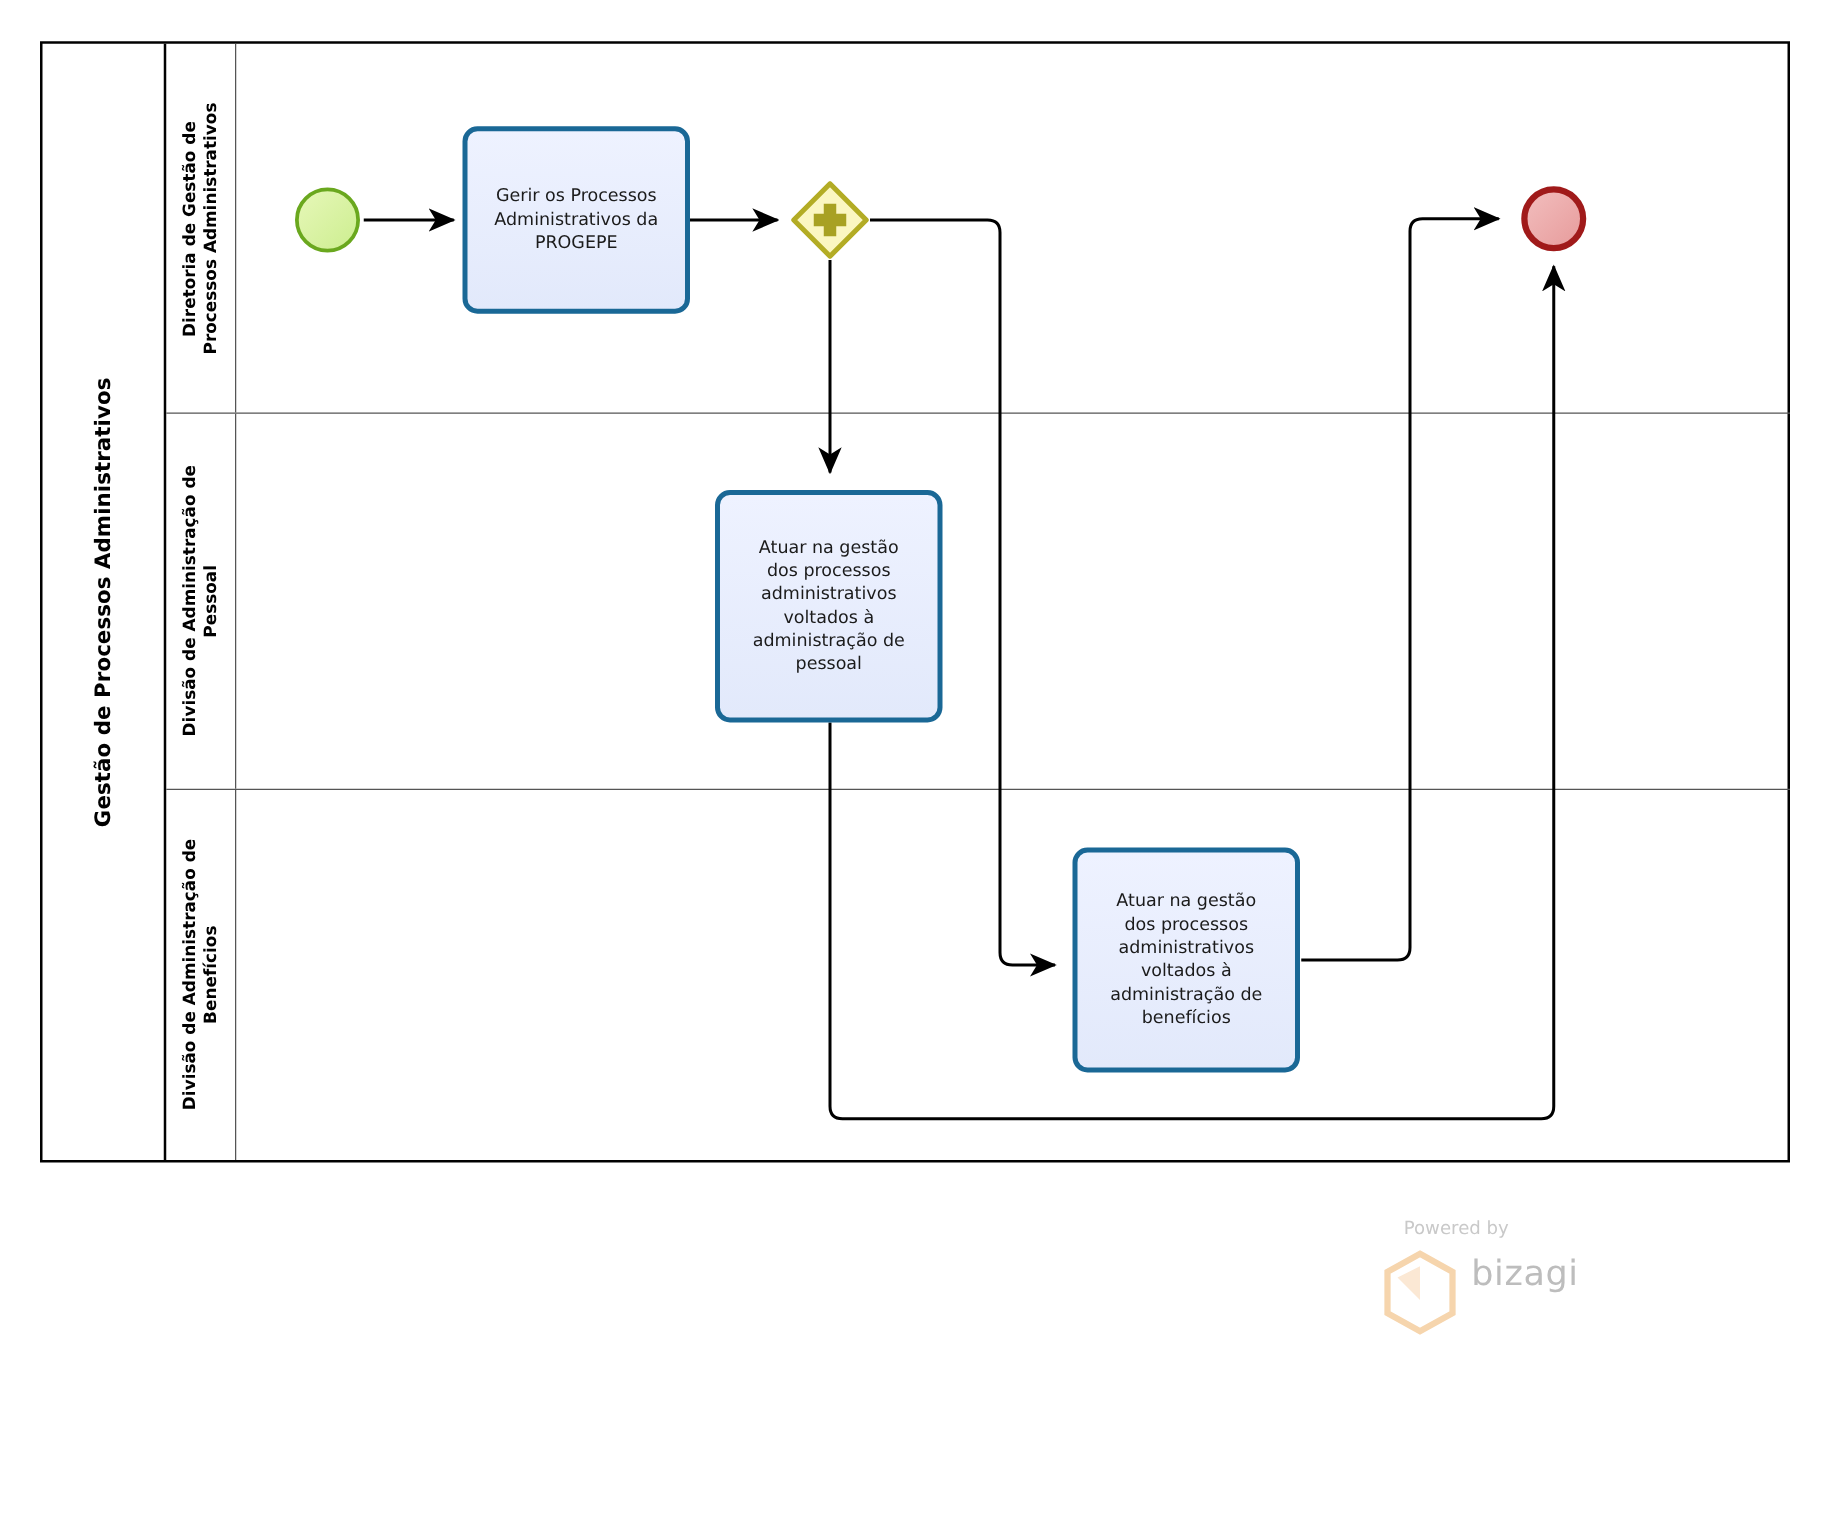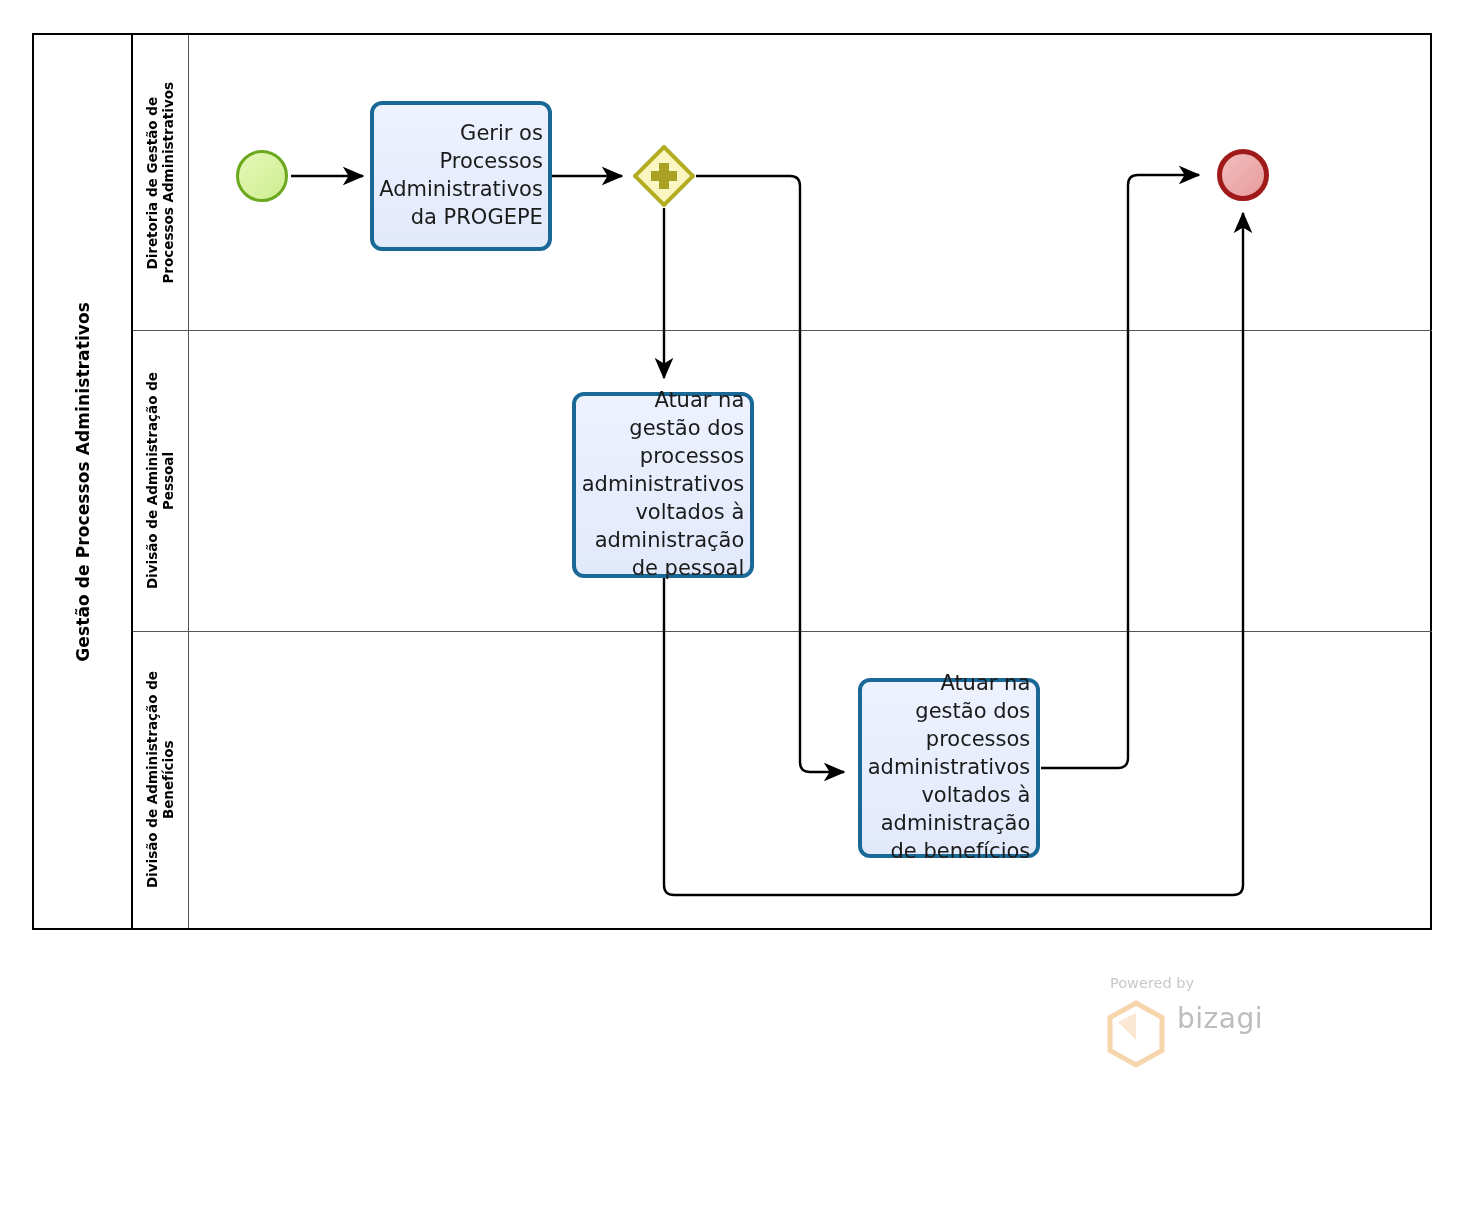--- a/index.html
+++ b/index.html
@@ -105,23 +105,23 @@
     background-image: linear-gradient(135deg, #f2bdbd 0%, #e79c9c 100%);
   }
 
   .task {
     background: #e9eefc;
     border: 4px solid #1a6896;
     border-radius: 12px;
     display: flex;
     align-items: center;
     justify-content: center;
-    text-align: right;
+    text-align: center;
     color: #1b1b1b;
-    font-size: 21px;
+    font-size: 14px;
     line-height: 1.33;
     padding: 4px 20px;
     background-image: linear-gradient(180deg, #eef2ff 0%, #e2e9fb 100%);
   }
 
   .gateway-wrap {
     width: 62px; height: 62px;
   }
   .gateway-wrap svg { display: block; }
 
@@ -131,21 +131,21 @@
   
   .watermark {
     position: absolute;
     left: 1105px;
     top: 975px;
     width: 260px;
     height: 95px;
   }
   .wm-powered {
     position: absolute;
-    left: 5px; top: 0;
+    left: 18px; top: 0;
     font-size: 14.5px;
     color: #c9c9c9;
     font-family: "DejaVu Sans", "Liberation Sans", sans-serif;
   }
   .wm-logo {
     position: absolute;
     left: 0px; top: 25px;
     width: 62px; height: 68px;
   }
   .wm-bizagi {

